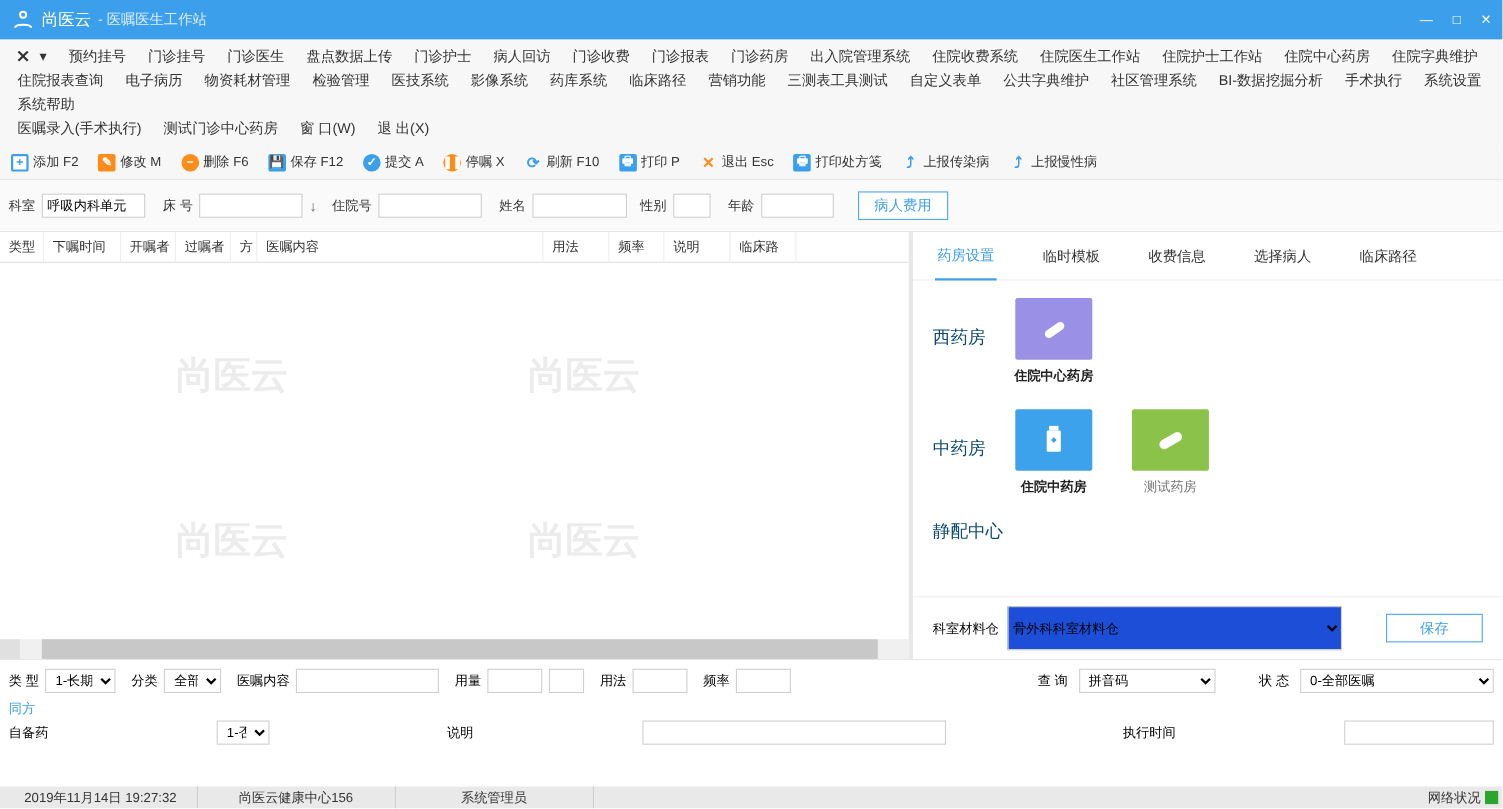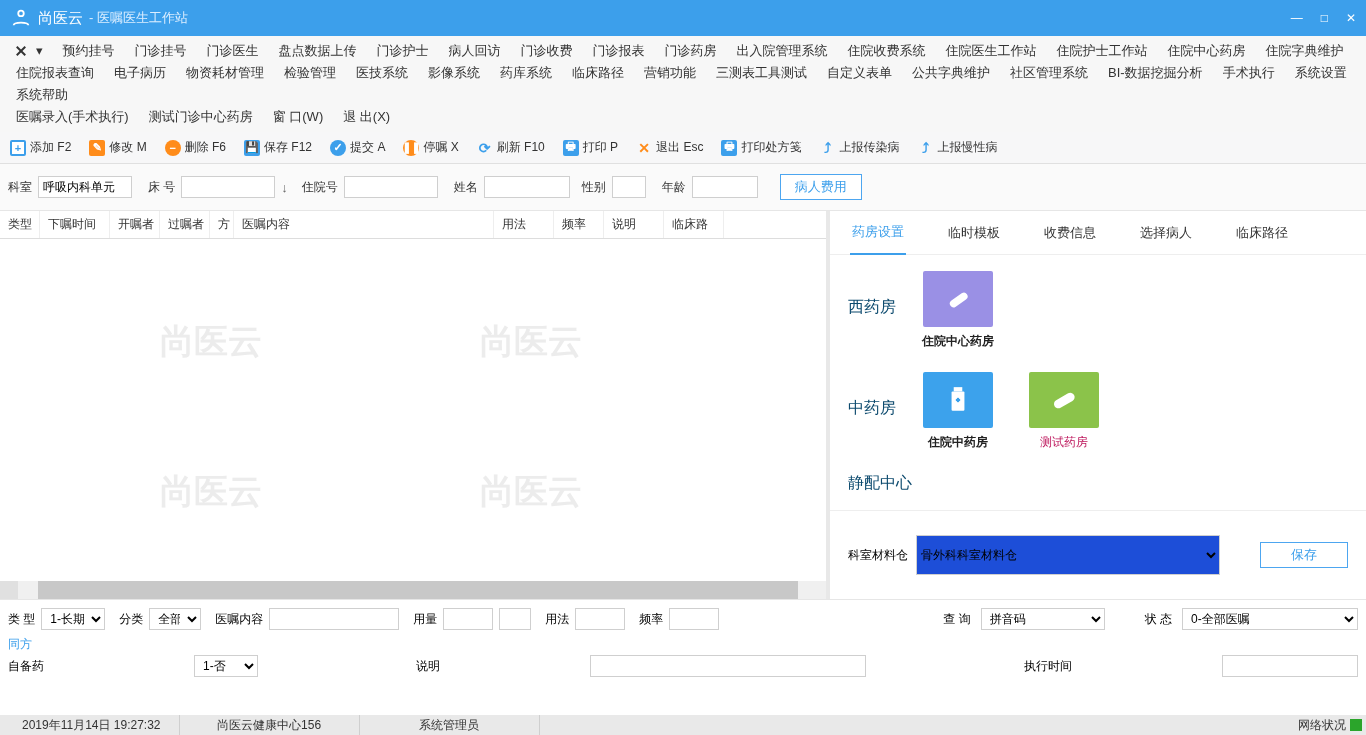--- a/index.html
+++ b/index.html
@@ -56,22 +56,22 @@
 .rbody { flex:1; padding:16px 18px; overflow:auto; }
 .pharm-row { display:flex; align-items:flex-start; margin-bottom:22px; }
 .pharm-row .pr-label { width:72px; font-size:16px; color:#0c4a6e; padding-top:26px; }
 .pharm-cards { display:flex; gap:30px; }
 .pcard { width:76px; text-align:center; cursor:pointer; }
 .pcard .pic { width:70px; height:56px; border-radius:2px; margin:0 auto 6px; display:flex; align-items:center; justify-content:center; }
 .pcard .pic.purple{background:#9a90e5;}
 .pcard .pic.blue{background:#3ca2ec;}
 .pcard .pic.green{background:#8bc34a;}
 .pcard .pname{font-size:12px;color:#222;font-weight:600;}
-.pcard .pname.thin{font-weight:400;color:#be185d;}
-.rfoot { display:flex; align-items:center; padding:24px 18px; border-top:1px solid #eee;}
+.pcard .pname.thin{font-weight:400;color:#737373;}
+.rfoot { display:flex; align-items:center; padding:8px 18px; border-top:1px solid #eee;}
 .rfoot label{font-size:12px;margin-right:8px;}
 .rfoot select { flex:1; height:40px; border:1px solid #cfcfcf; background:#1d4ed8; margin-right:40px; font-size:12px;}
 .rfoot button { height:26px; width:88px; border:1px solid #4da6f0; background:#fff; color:#3c9feb; cursor:pointer; font-size:13px;}
 
 .bottom { padding:8px 8px 4px; border-top:1px solid #e6e6e6; }
 .bottom .brow { display:flex; align-items:center; gap:6px; margin-bottom:6px;justify-content:space-between; }
 .brow label { font-size:12px; }
 .brow select, .brow input.txt { height:22px; border:1px solid #cfcfcf; background:#fff; font-size:12px; padding:0 4px;}
 .brow .tongfang{color:#3c9feb;font-size:12px;margin-left:0;}
 .bottom .rightbox{margin-left:auto;display:flex;align-items:center;gap:10px;}
@@ -326,21 +326,21 @@
       <select style="width:124px"><option>拼音码</option></select>
       <label style="margin-left:30px">状 态</label>
       <select style="width:176px"><option>0-全部医嘱</option></select>
     </div>
   </div>
   <div class="brow">
     <span class="tongfang">同方</span>
   </div>
   <div class="brow" style="margin-top:-4px;">
     <label>自备药</label>
-    <select style="width:64px"><option>1-否</option></select>
+    <select style="width:48px"><option>1-否</option></select>
     <label style="margin-left:8px">说明</label>
     <input class="txt" style="width: 276px;">
     <label style="margin-left:8px">执行时间</label>
     <input class="txt" style="width: 136px;">
   </div>
 </div>
 
 <div class="statusbar">
   <div class="cell">2019年11月14日 19:27:32</div>
   <div class="cell" style="width:180px;justify-content:center">尚医云健康中心156</div>

